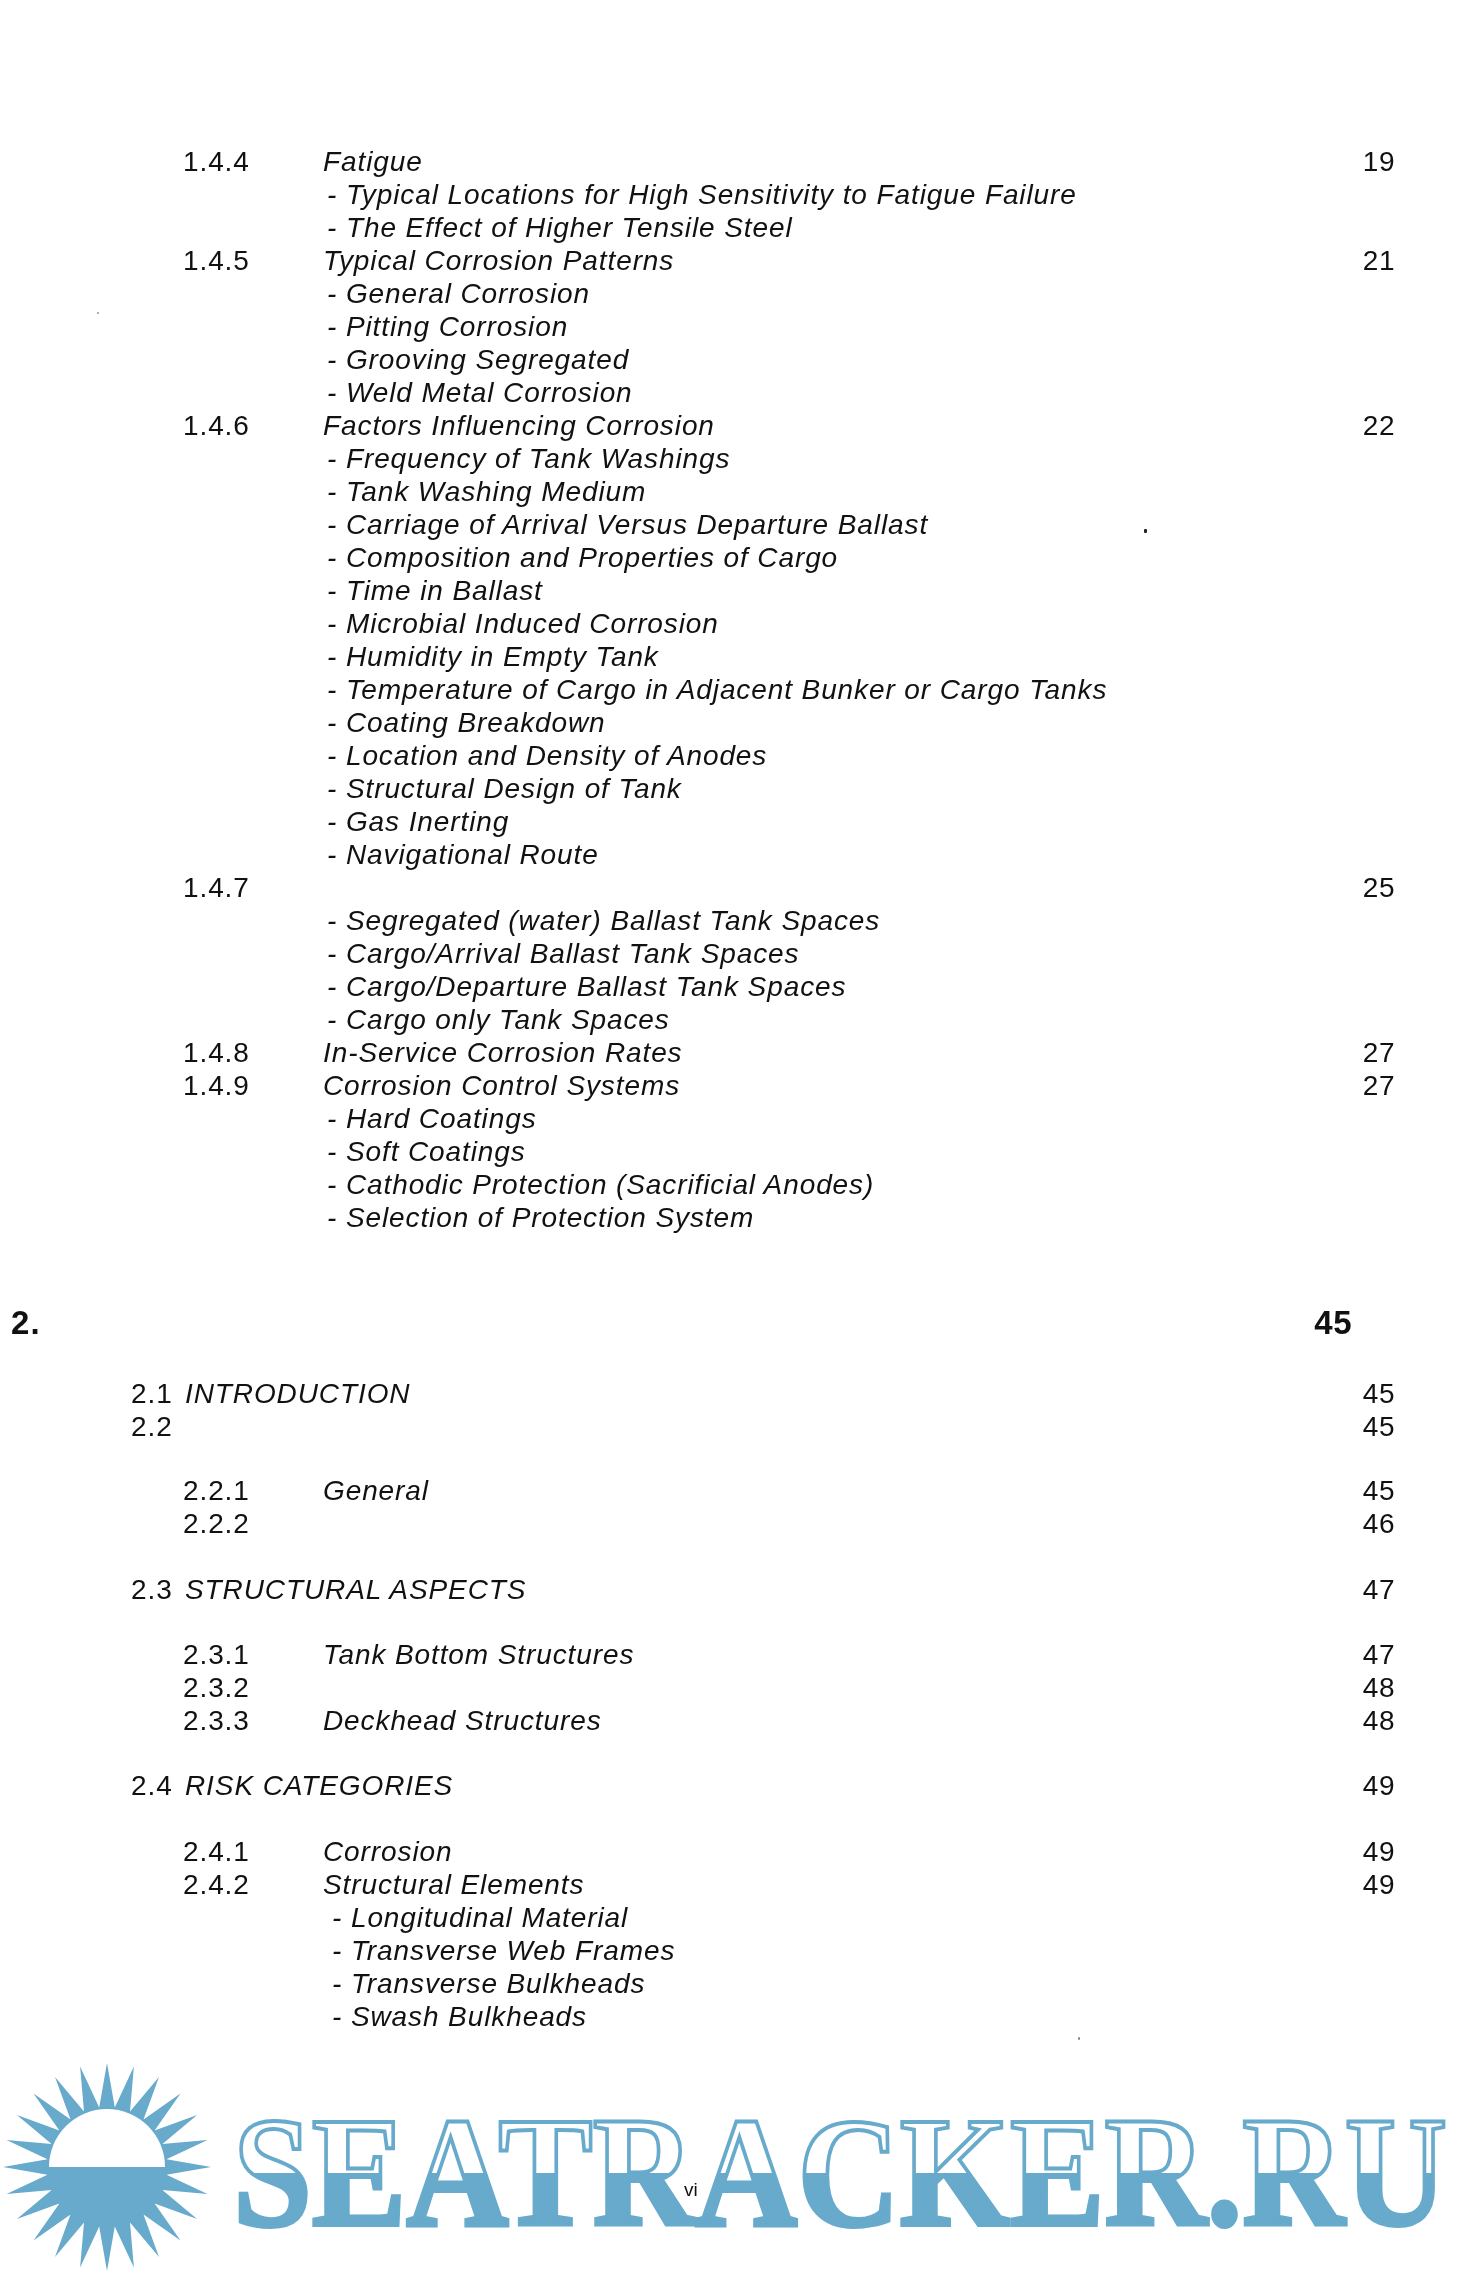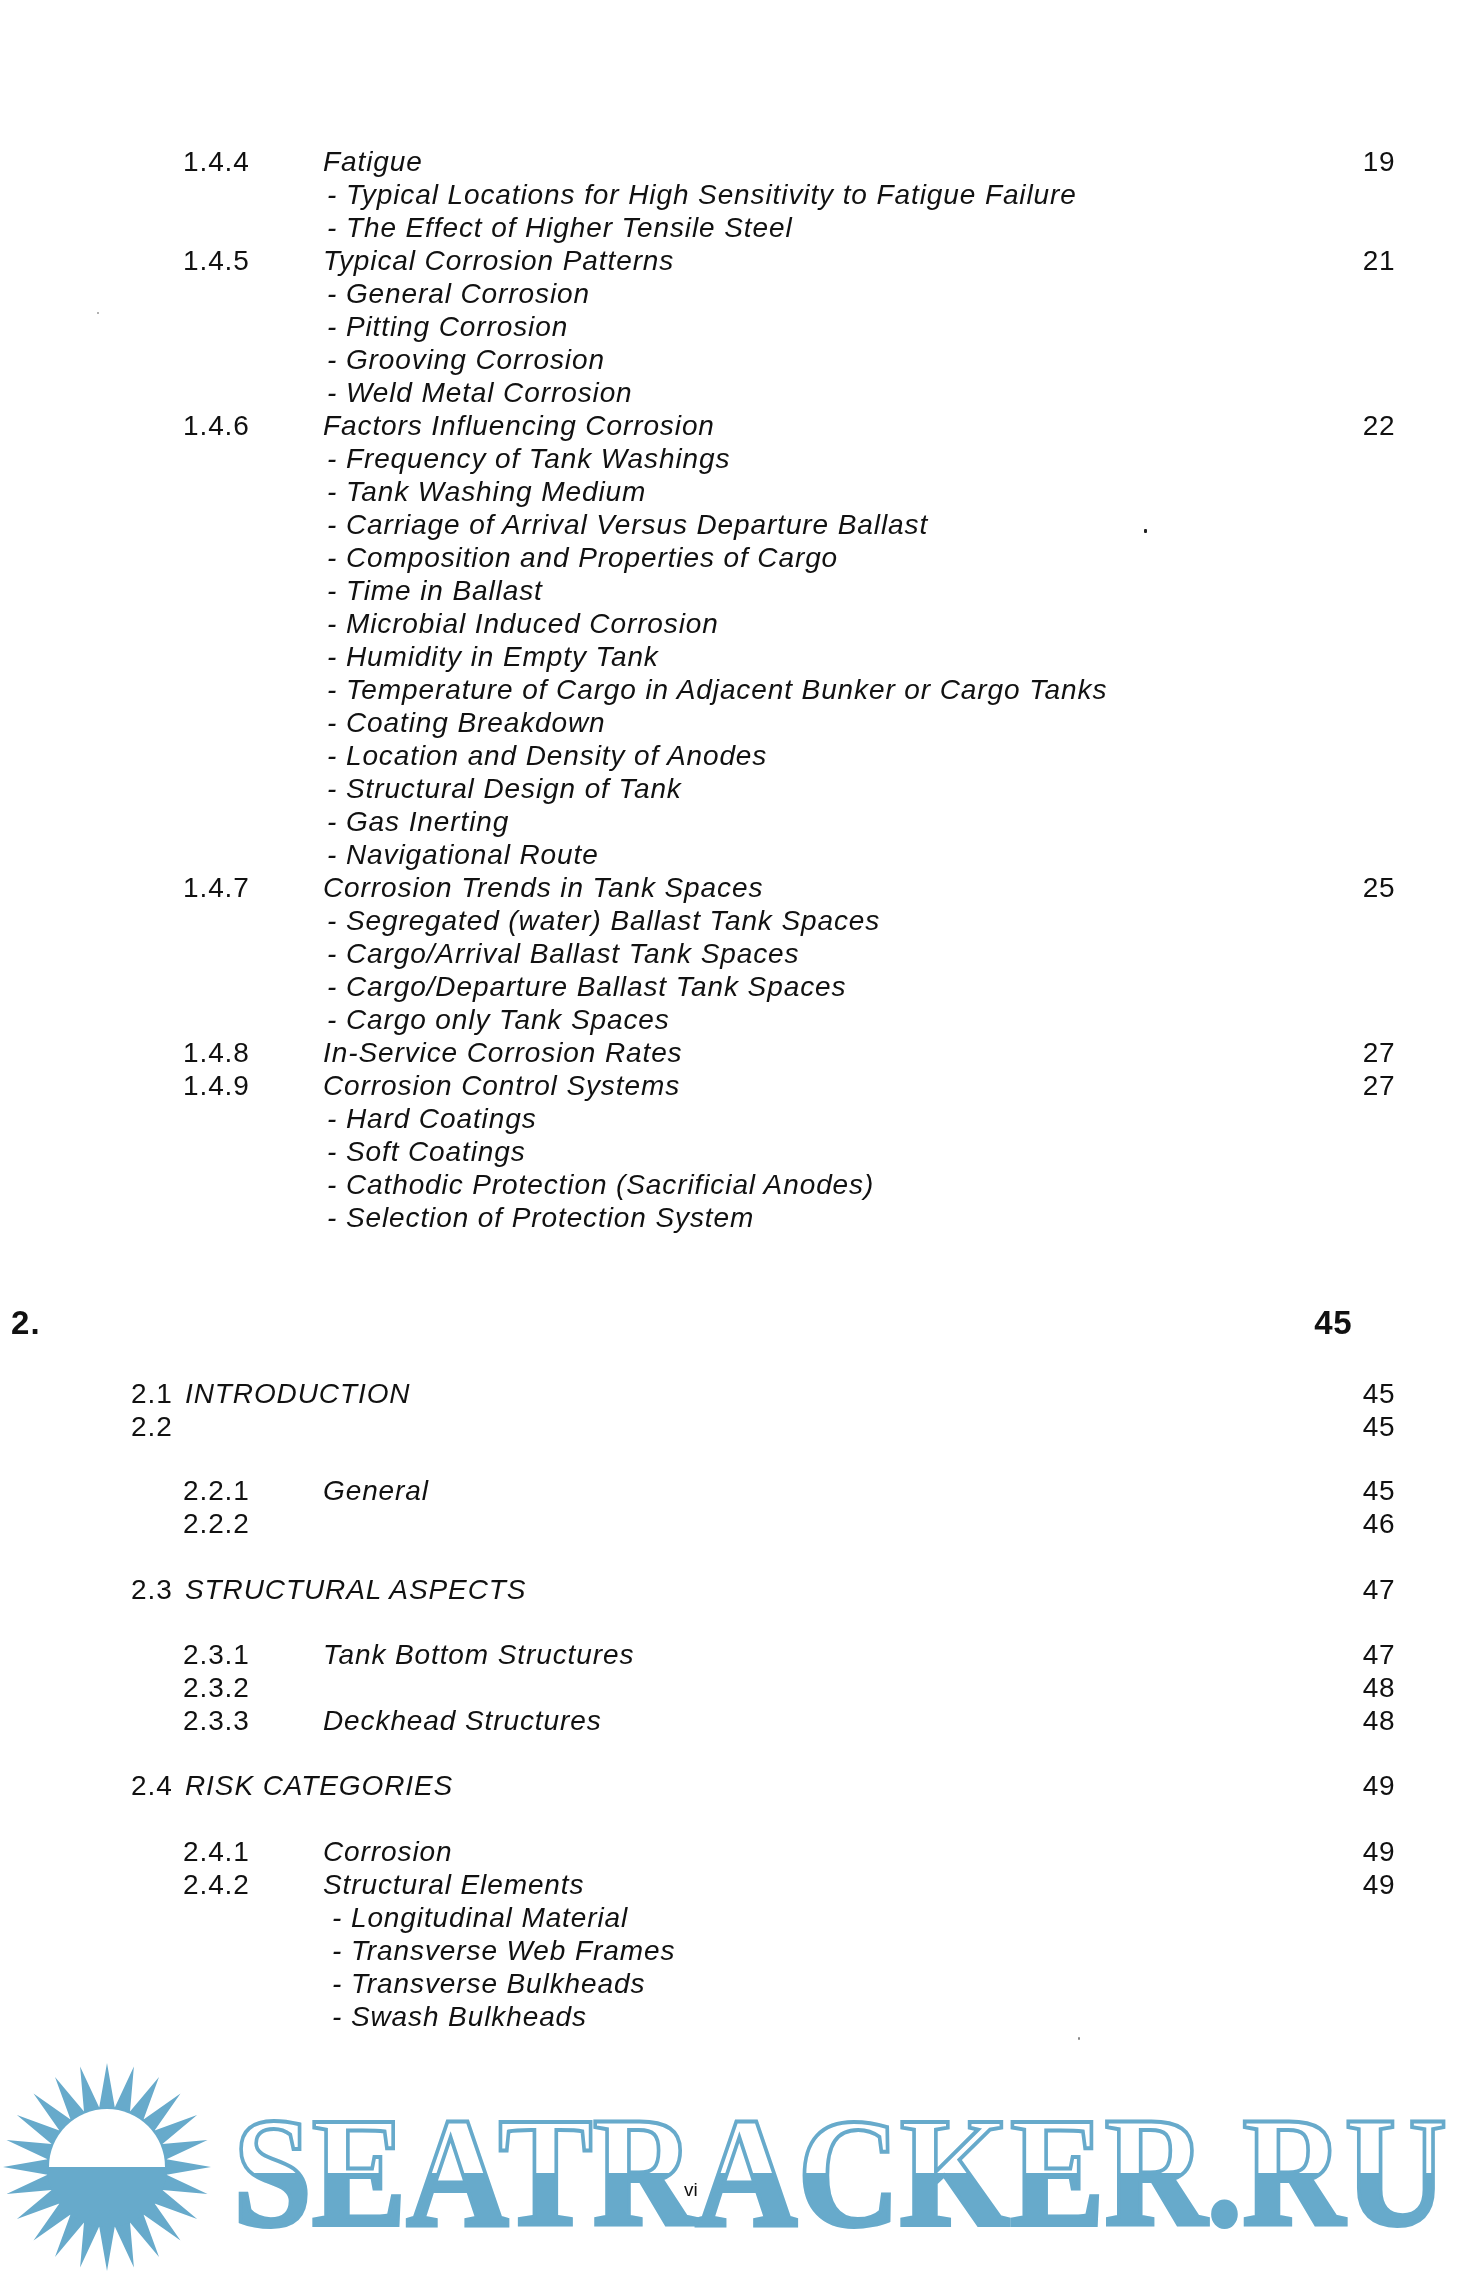--- a/index.html
+++ b/index.html
@@ -54,21 +54,21 @@
       <span class="title">Typical Corrosion Patterns</span>
       <span class="page-no">21</span>
     </div>
     <div class="row sub" style="top:277px">
         <span class="title">- General Corrosion</span>
       </div>
     <div class="row sub" style="top:310px">
         <span class="title">- Pitting Corrosion</span>
       </div>
     <div class="row sub" style="top:343px">
-        <span class="title">- Grooving Corrosion</span>
+        <span class="title">- Grooving Segregated</span>
       </div>
     <div class="row sub" style="top:376px">
         <span class="title">- Weld Metal Corrosion</span>
       </div>
 
     <div class="row" style="top:409px">
       <span class="num">1.4.6</span>
       <span class="title">Factors Influencing Corrosion</span>
       <span class="page-no">22</span>
     </div>
@@ -107,21 +107,20 @@
       </div>
     <div class="row sub" style="top:805px">
         <span class="title">- Gas Inerting</span>
       </div>
     <div class="row sub" style="top:838px">
         <span class="title">- Navigational Route</span>
       </div>
 
     <div class="row" style="top:871px">
       <span class="num">1.4.7</span>
-      <span class="title">Corrosion Trends in Tank Spaces</span>
       <span class="page-no">25</span>
     </div>
     <div class="row sub" style="top:904px">
         <span class="title">- Segregated (water) Ballast Tank Spaces</span>
       </div>
     <div class="row sub" style="top:937px">
         <span class="title">- Cargo/Arrival Ballast Tank Spaces</span>
       </div>
     <div class="row sub" style="top:970px">
         <span class="title">- Cargo/Departure Ballast Tank Spaces</span>

